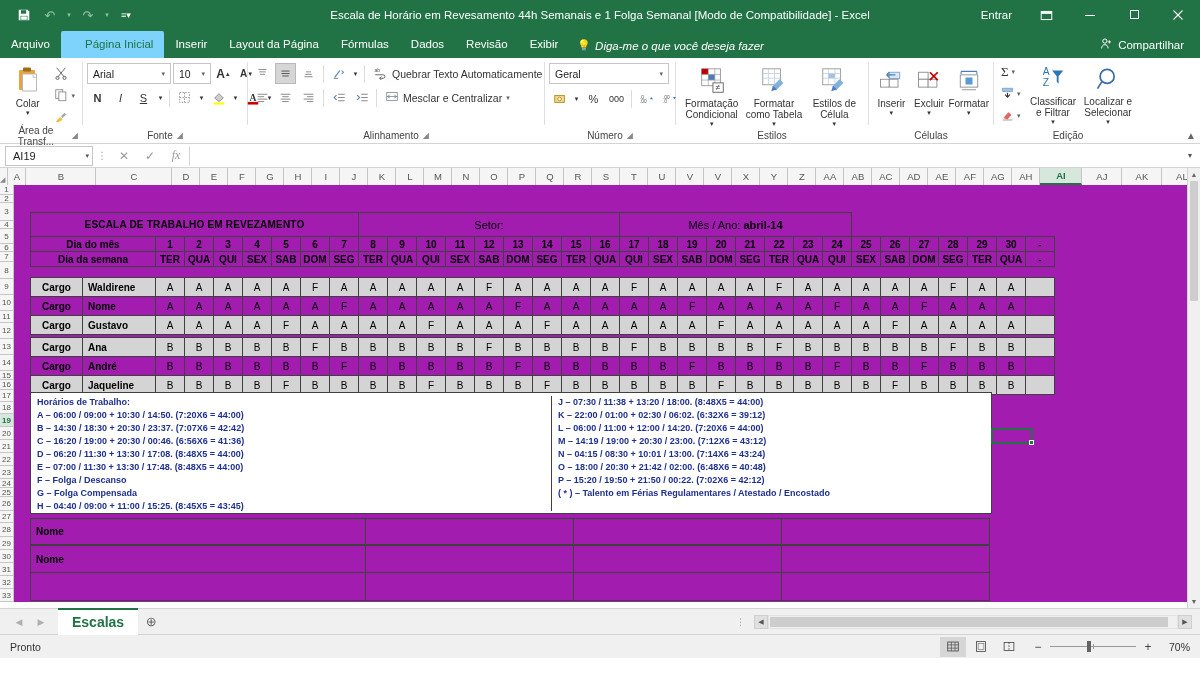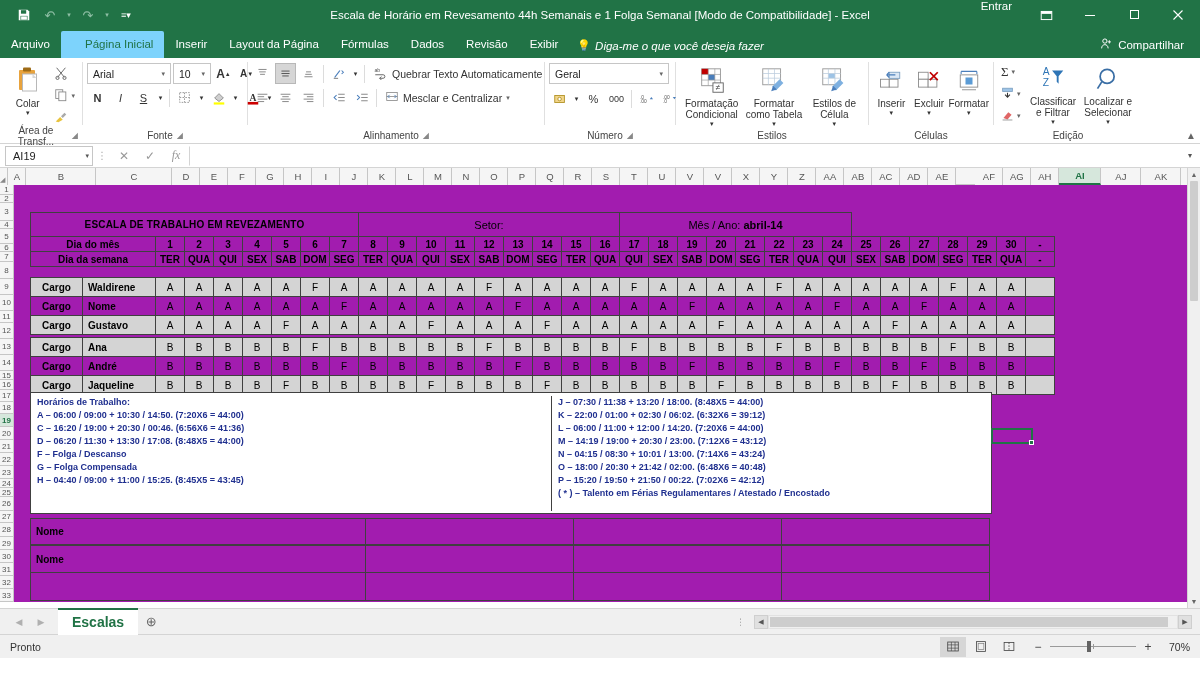--- a/index.html
+++ b/index.html
@@ -19,21 +19,21 @@
   .qat { display: flex; align-items: center; gap: 2px; padding-left: 12px; }
   .qat-btn {
     width: 24px; height: 22px; display: flex; align-items: center; justify-content: center;
     font-size: 13px; color: #ffffff; cursor: pointer;
   }
   .qat-btn.dim { color: #8fbfa5; }
   .title-text {
     position: absolute; left: 0; right: 0; text-align: center;
     font-size: 11.5px; color: #ffffff; pointer-events: none;
   }
-  .tb-right { margin-left: auto; display: flex; align-items: flex-start; height: 100%; }
+  .tb-right { margin-left: auto; display: flex; align-items: center; height: 100%; }
   .tb-signin { font-size: 11.5px; padding: 0 12px; cursor: pointer; }
   .tb-icon {
     width: 44px; height: 30px; display: flex; align-items: center; justify-content: center;
     font-size: 13px; cursor: pointer;
   }
 
   
   .tabs {
     height: 28px; background: #217346; display: flex; align-items: flex-end;
     position: relative;
@@ -738,21 +738,21 @@
         <div class="ch" style="width: 28px;">V</div>
         <div class="ch" style="width: 28px;">V</div>
         <div class="ch" style="width: 28px;">X</div>
         <div class="ch" style="width: 28px;">Y</div>
         <div class="ch" style="width: 28px;">Z</div>
         <div class="ch" style="width: 28px;">AA</div>
         <div class="ch" style="width: 28px;">AB</div>
         <div class="ch" style="width: 28px;">AC</div>
         <div class="ch" style="width: 28px;">AD</div>
         <div class="ch" style="width: 28px;">AE</div>
-        <div class="ch" style="width: 28px; margin-left: 19px;">AF</div>
+        <div class="ch" style="width: 28px;">AF</div>
         <div class="ch" style="width: 28px;">AG</div>
         <div class="ch" style="width: 28px;">AH</div>
         <div class="ch sel" style="width: 42px;">AI</div>
         <div class="ch" style="width: 40px;">AJ</div>
         <div class="ch" style="width: 40px;">AK</div>
         <div class="ch" style="width: 40px;">AL</div>
       </div>
   </div>
 
   <div class="gridbody">
@@ -1098,22 +1098,24 @@
               </tr>
             </tbody>
           </table>
       </div>
 
       <div class="sheet-el legend" style="left:16px; top:207px; width:962px; height:122px;">
         <div class="col" style="width:520px">
           <div class="ln hd">Horários de Trabalho:</div>
           <div id="legend-left">
               <div class="ln">A – 06:00 / 09:00 + 10:30 / 14:50.  (7:20X6 = 44:00)</div>
+              <div class="ln">B – 14:30 / 18:30 + 20:30 / 23:37.  (7:07X6 = 42:42)</div>
               <div class="ln">C – 16:20 / 19:00 + 20:30 / 00:46.  (6:56X6 = 41:36)</div>
               <div class="ln">D – 06:20 / 11:30 + 13:30 / 17:08.  (8:48X5 = 44:00)</div>
+              <div class="ln">E – 07:00 / 11:30 + 13:30 / 17:48.  (8:48X5 = 44:00)</div>
               <div class="ln">F – Folga / Descanso</div>
               <div class="ln">G – Folga Compensada</div>
               <div class="ln">H – 04:40 / 09:00 + 11:00 / 15:25. (8:45X5 = 43:45)</div>
             </div>
         </div>
         <div class="col right" style="flex:1">
           <div id="legend-right">
               <div class="ln">J – 07:30 / 11:38 + 13:20 / 18:00.  (8:48X5 = 44:00)</div>
               <div class="ln">K – 22:00 / 01:00 + 02:30 / 06:02.  (6:32X6 = 39:12)</div>
               <div class="ln">L – 06:00 / 11:00 + 12:00 / 14:20.  (7:20X6 = 44:00)</div>

